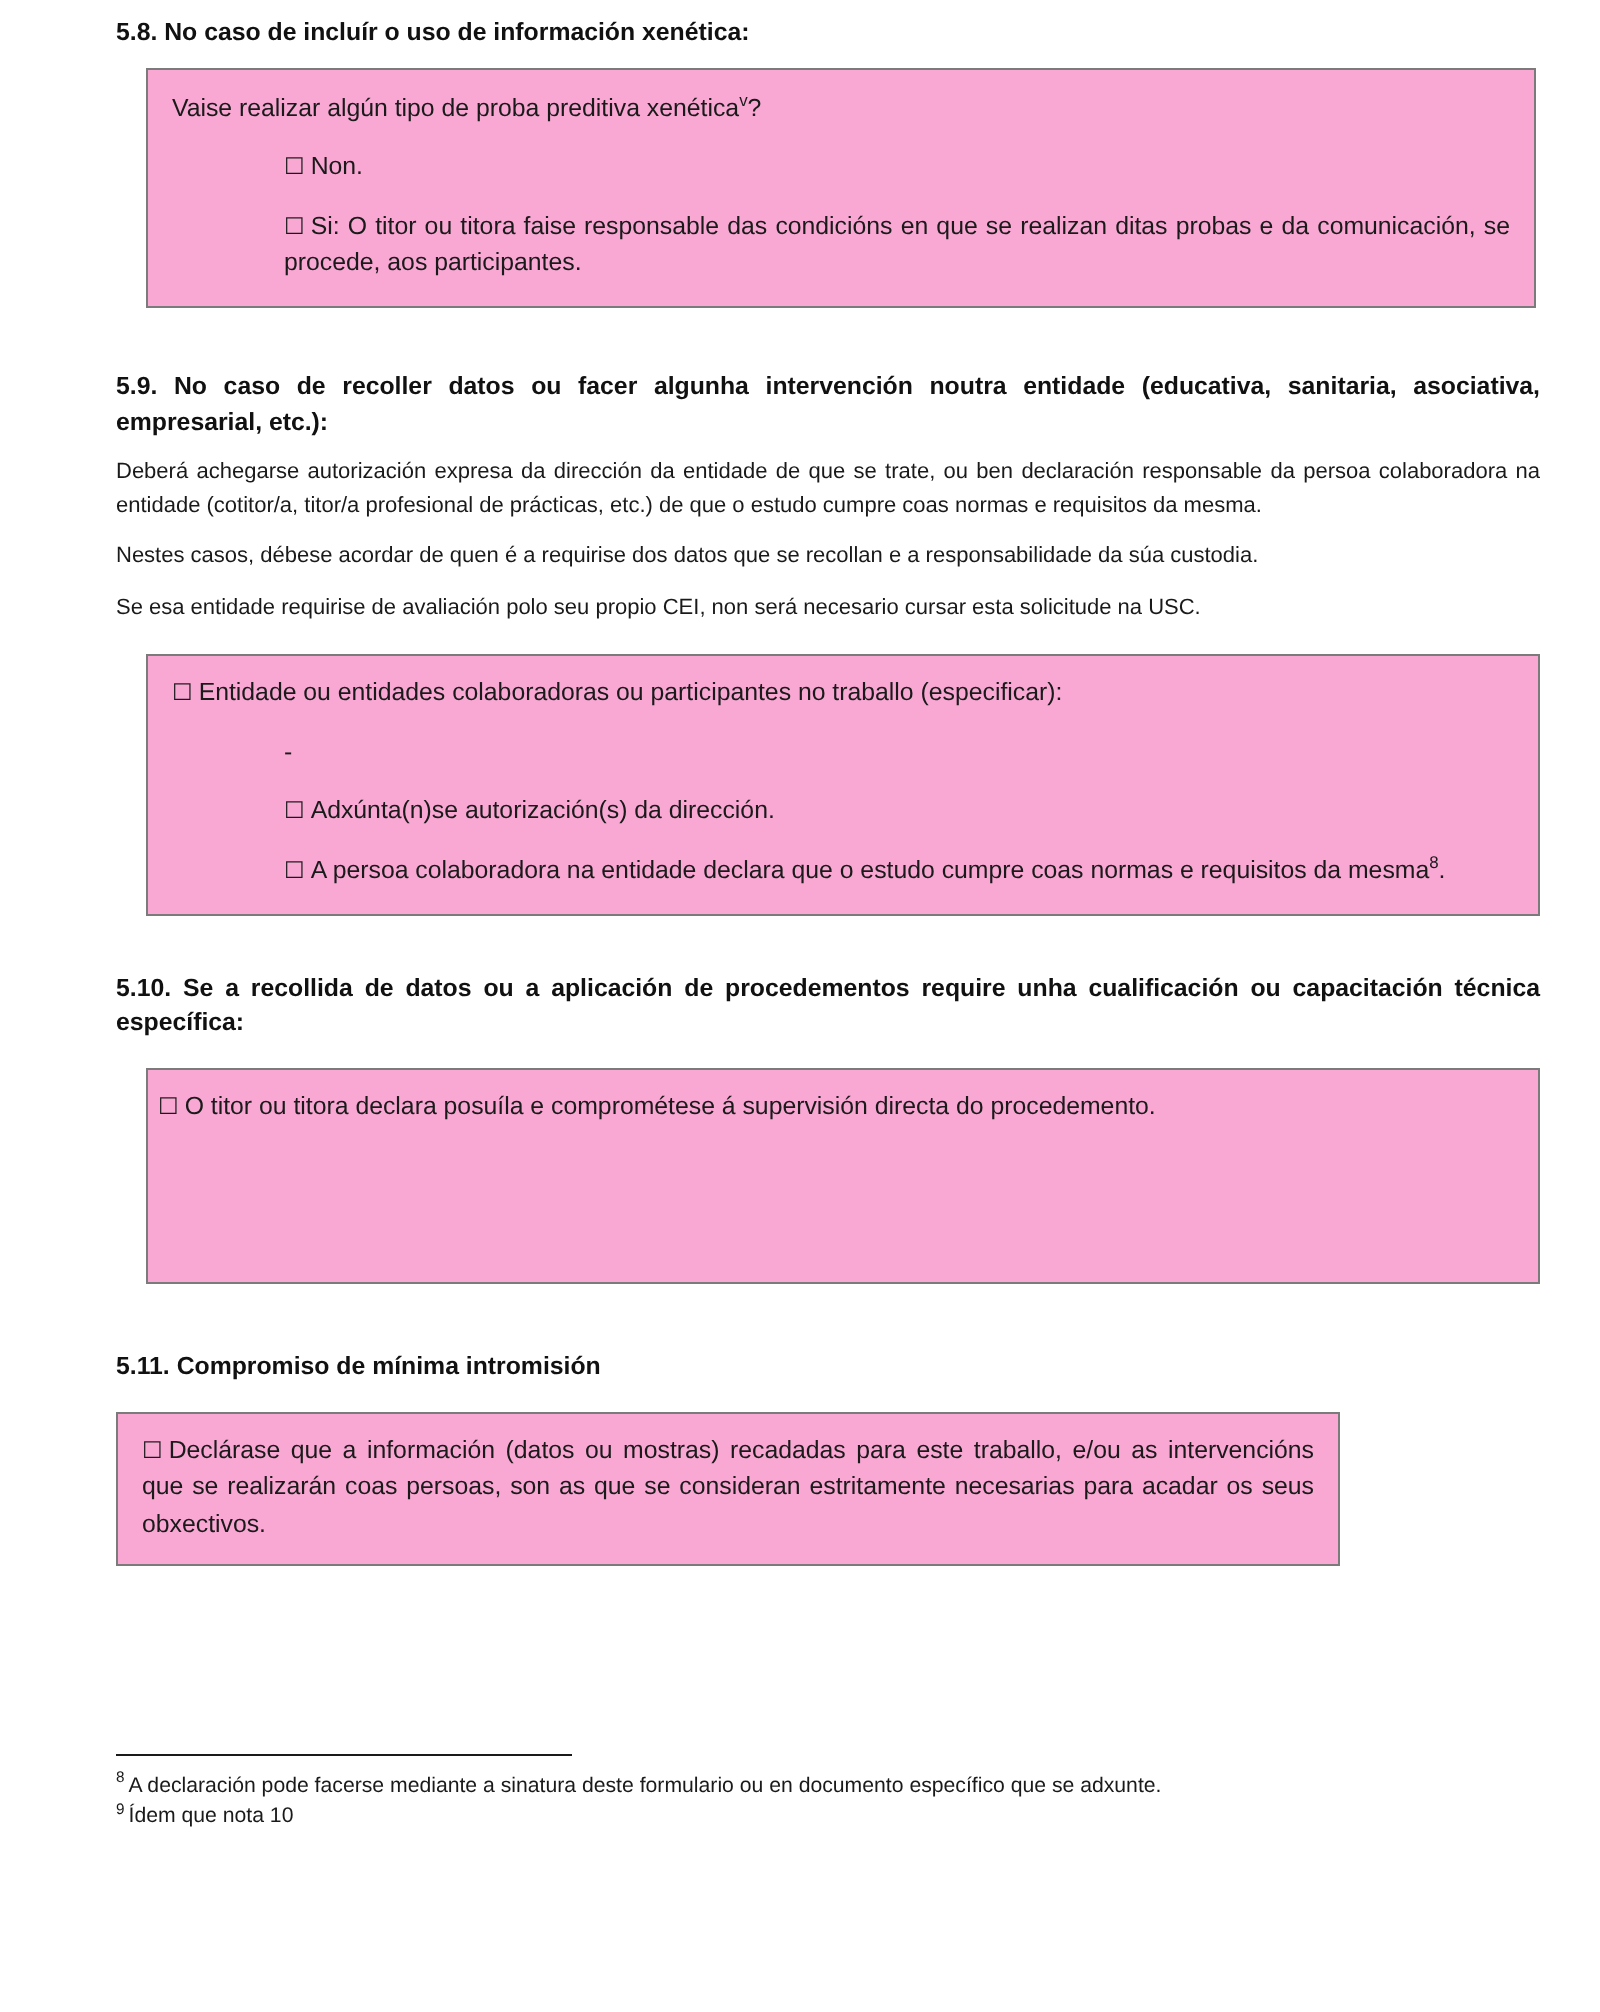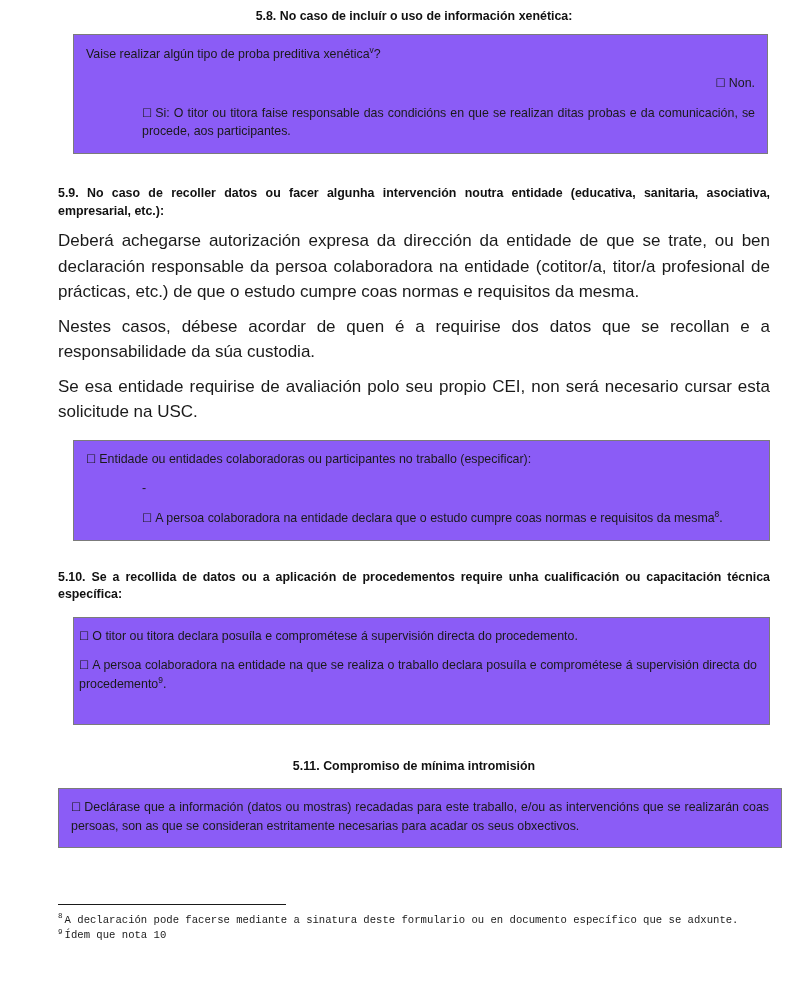--- a/index.html
+++ b/index.html
@@ -37,77 +37,76 @@
     line-height: 1.42;
     color: #111111;
     margin: 0 0 8px 0;
     text-align: justify;
     text-justify: inter-word;
   }
   .section-heading.justify-2line {
     text-align: justify;
   }
   .section-heading.nojust {
-    text-align: center;
+    text-align: left;
   }
 
   
   .para {
-    font-size: 17px;
+    font-size: 11px;
     line-height: 1.5;
     margin: 0 0 9px 0;
     text-align: justify;
     text-justify: inter-word;
     color: #1a1a1a;
   }
 
   
   .box {
     border: 1px solid #7b7b7b;
     box-sizing: border-box;
-    background: #8b5cf6;
+    background: #f9a8d4;
   }
   .box-5-8 {
     margin: 0 0 0 15px;
     width: 695px;
     padding: 10px 12px 12px 12px;
   }
   .box-5-9 {
     margin: 0 0 0 15px;
     width: 697px;
     padding: 9px 12px 12px 12px;
   }
   .box-5-10 {
     margin: 0 0 0 15px;
     width: 697px;
     padding: 9px 12px 12px 5px;
     min-height: 108px;
   }
   .box-5-11 {
     margin: 0 0 0 0px;
-    width: 724px;
+    width: 612px;
     padding: 9px 12px 11px 12px;
   }
 
   .box-line {
     font-size: 12.4px;
     line-height: 1.5;
     margin: 0;
     color: #1a1a1a;
   }
   .box-line + .box-line {
     margin-top: 11px;
   }
   .box-line.justify {
     text-align: justify;
     text-justify: inter-word;
   }
   .indent-1 {
     margin-left: 56px;
-    text-align: right;
   }
   .indent-dash {
     margin-left: 56px;
   }
 
   .cbx {
     font-family: "DejaVu Sans", sans-serif;
     font-size: 11.5px;
     line-height: 1;
     display: inline-block;
@@ -128,23 +127,22 @@
   .gap-before-box-59 { height: 6px; }
   .gap-after-box-59 { height: 28px; }
   .gap-before-box-510 { height: 5px; }
   .gap-after-box-510 { height: 33px; }
   .gap-before-box-511 { height: 5px; }
 
   
   .footnotes {
     position: absolute;
     left: 58px;
-    top: 904px;
+    top: 877px;
     width: 712px;
-    font-family: Liberation Mono, monospace;
   }
   .fn-rule {
     width: 228px;
     height: 0;
     border-top: 1px solid #1a1a1a;
     margin: 0 0 8px 0;
   }
   .fn-line {
     font-size: 10.6px;
     line-height: 1.42;
@@ -183,35 +181,35 @@
     <p class="para">Nestes casos, débese acordar de quen é a requirise dos datos que se recollan e a responsabilidade da súa custodia.</p>
     <p class="para">Se esa entidade requirise de avaliación polo seu propio CEI, non será necesario cursar esta solicitude na USC.</p>
 
     <div class="gap-before-box-59"></div>
 
     <div class="box box-5-9">
       <p class="box-line"><span class="cbx">☐</span><span>Entidade ou entidades colaboradoras ou participantes no traballo (especificar):</span></p>
 
       <p class="box-line indent-dash">-</p>
 
+      <p class="box-line indent-1"><span class="cbx">☐</span><span>Adxúnta(n)se autorización(s) da dirección.</span></p>
 
       <p class="box-line indent-1 justify"><span class="cbx">☐</span><span>A persoa colaboradora na entidade declara que o estudo cumpre coas normas e requisitos da mesma</span><sup>8</sup><span>.</span></p>
 
     </div>
 
     <div class="gap-after-box-59"></div>
 
     <h2 class="section-heading justify-2line">5.10. Se a recollida de datos ou a aplicación de procedementos require unha cualificación ou capacitación técnica específica:</h2>
 
     <div class="gap-before-box-510"></div>
 
     <div class="box box-5-10">
       <p class="box-line"><span class="cbx">☐</span><span>O titor ou titora declara posuíla e comprométese á supervisión directa do procedemento.</span></p>
 
-      <p class="box-line justify"><span class="cbx">☐</span><span>A persoa colaboradora na entidade na que se realiza o traballo declara posuíla e comprométese á supervisión directa do procedemento</span><sup>9</sup><span>.</span></p>
     </div>
 
     <div class="gap-after-box-510"></div>
 
     <h2 class="section-heading nojust">5.11. Compromiso de mínima intromisión</h2>
 
     <div class="gap-before-box-511"></div>
 
     <div class="box box-5-11">
       <p class="box-line justify"><span class="cbx">☐</span><span>Declárase que a información (datos ou mostras) recadadas para este traballo, e/ou as intervencións que se realizarán coas persoas, son as que se consideran estritamente necesarias para acadar os seus obxectivos.</span></p>

